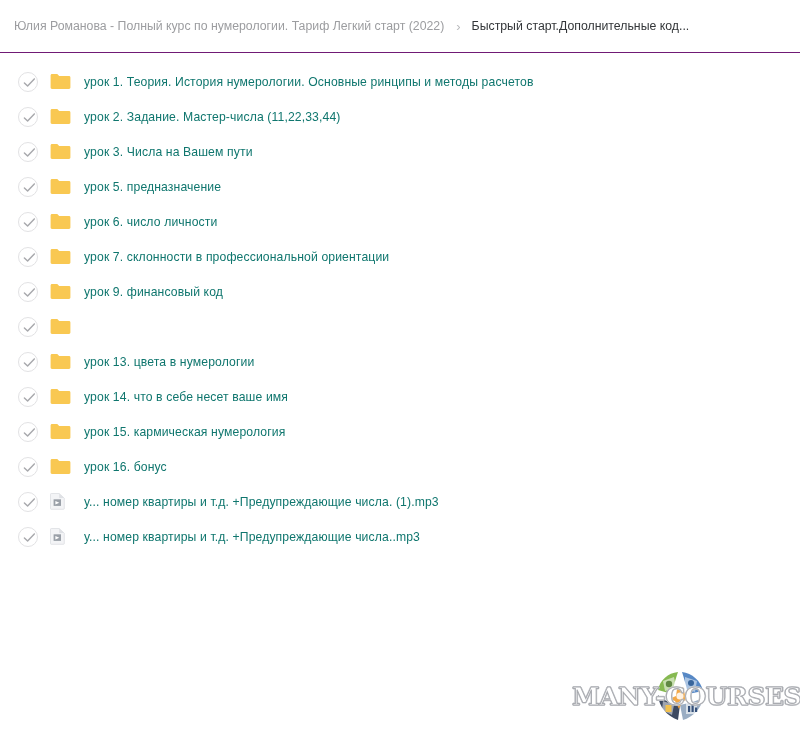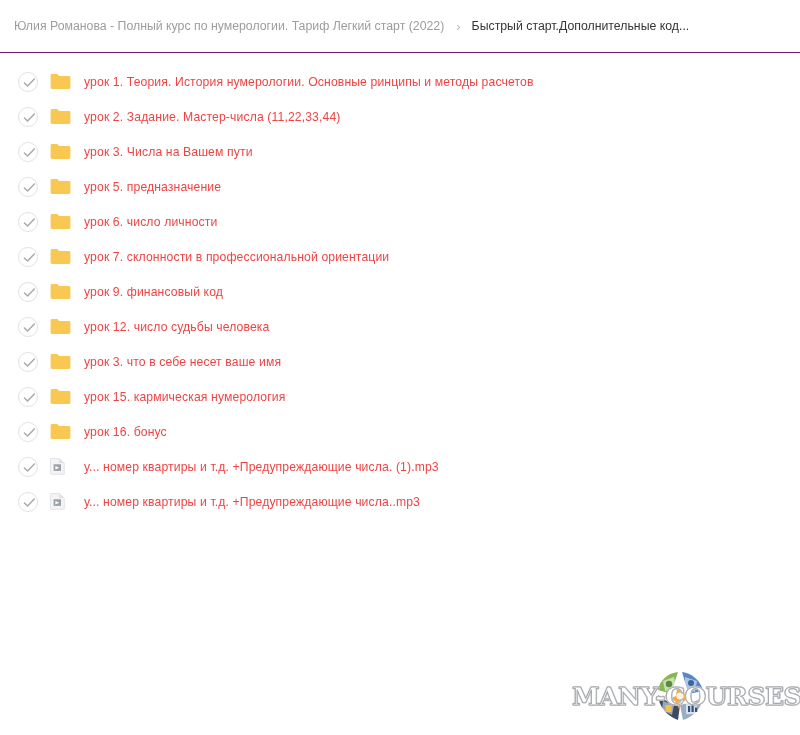--- a/index.html
+++ b/index.html
@@ -71,21 +71,21 @@
     display: flex;
     align-items: center;
     justify-content: flex-start;
   }
   .folder-ico { display: block; }
   .audio-ico  { display: block; }
 
   .row-label {
     margin-left: 12px;
     font-size: 12.2px;
-    color: #ef4444;
+    color: #0f766e;
     letter-spacing: 0.01em;
     white-space: nowrap;
   }
 
   
   .watermark {
     position: absolute;
     left: 572px;
     top: 668px;
     width: 216px;
@@ -219,34 +219,46 @@
       <div class="check">
         <svg width="13" height="12" viewBox="0 0 13 12">
           <path d="M1.4 5.9 L4.6 9 L11.3 1.9" fill="none" stroke="#a8a9ad" stroke-width="1.45" stroke-linecap="round" stroke-linejoin="round"></path>
         </svg>
       </div>
       <div class="icon-slot">
         <svg class="folder-ico" width="21" height="17" viewBox="0 0 21 17">
           <path d="M0.6 2.4 C0.6 1.5 1.2 0.9 2 0.9 L7.3 0.9 L9.2 3.1 L19 3.1 C19.8 3.1 20.4 3.7 20.4 4.5 L20.4 14.6 C20.4 15.4 19.8 16 19 16 L2 16 C1.2 16 0.6 15.4 0.6 14.6 Z" fill="#f9c852"></path>
         </svg>
       </div>
-      <span class="row-label">урок 12. число судьбы человека</span>
-    </div>
-    <div class="row">
-      <div class="check">
-        <svg width="13" height="12" viewBox="0 0 13 12">
-          <path d="M1.4 5.9 L4.6 9 L11.3 1.9" fill="none" stroke="#a8a9ad" stroke-width="1.45" stroke-linecap="round" stroke-linejoin="round"></path>
-        </svg>
-      </div>
-      <div class="icon-slot">
-        <svg class="folder-ico" width="21" height="17" viewBox="0 0 21 17">
-          <path d="M0.6 2.4 C0.6 1.5 1.2 0.9 2 0.9 L7.3 0.9 L9.2 3.1 L19 3.1 C19.8 3.1 20.4 3.7 20.4 4.5 L20.4 14.6 C20.4 15.4 19.8 16 19 16 L2 16 C1.2 16 0.6 15.4 0.6 14.6 Z" fill="#f9c852"></path>
-        </svg>
-      </div>
-      <span class="row-label">урок 3. что в себе несет ваше имя</span>
+    </div>
+    <div class="row">
+      <div class="check">
+        <svg width="13" height="12" viewBox="0 0 13 12">
+          <path d="M1.4 5.9 L4.6 9 L11.3 1.9" fill="none" stroke="#a8a9ad" stroke-width="1.45" stroke-linecap="round" stroke-linejoin="round"></path>
+        </svg>
+      </div>
+      <div class="icon-slot">
+        <svg class="folder-ico" width="21" height="17" viewBox="0 0 21 17">
+          <path d="M0.6 2.4 C0.6 1.5 1.2 0.9 2 0.9 L7.3 0.9 L9.2 3.1 L19 3.1 C19.8 3.1 20.4 3.7 20.4 4.5 L20.4 14.6 C20.4 15.4 19.8 16 19 16 L2 16 C1.2 16 0.6 15.4 0.6 14.6 Z" fill="#f9c852"></path>
+        </svg>
+      </div>
+      <span class="row-label">урок 13. цвета в нумерологии</span>
+    </div>
+    <div class="row">
+      <div class="check">
+        <svg width="13" height="12" viewBox="0 0 13 12">
+          <path d="M1.4 5.9 L4.6 9 L11.3 1.9" fill="none" stroke="#a8a9ad" stroke-width="1.45" stroke-linecap="round" stroke-linejoin="round"></path>
+        </svg>
+      </div>
+      <div class="icon-slot">
+        <svg class="folder-ico" width="21" height="17" viewBox="0 0 21 17">
+          <path d="M0.6 2.4 C0.6 1.5 1.2 0.9 2 0.9 L7.3 0.9 L9.2 3.1 L19 3.1 C19.8 3.1 20.4 3.7 20.4 4.5 L20.4 14.6 C20.4 15.4 19.8 16 19 16 L2 16 C1.2 16 0.6 15.4 0.6 14.6 Z" fill="#f9c852"></path>
+        </svg>
+      </div>
+      <span class="row-label">урок 14. что в себе несет ваше имя</span>
     </div>
     <div class="row">
       <div class="check">
         <svg width="13" height="12" viewBox="0 0 13 12">
           <path d="M1.4 5.9 L4.6 9 L11.3 1.9" fill="none" stroke="#a8a9ad" stroke-width="1.45" stroke-linecap="round" stroke-linejoin="round"></path>
         </svg>
       </div>
       <div class="icon-slot">
         <svg class="folder-ico" width="21" height="17" viewBox="0 0 21 17">
           <path d="M0.6 2.4 C0.6 1.5 1.2 0.9 2 0.9 L7.3 0.9 L9.2 3.1 L19 3.1 C19.8 3.1 20.4 3.7 20.4 4.5 L20.4 14.6 C20.4 15.4 19.8 16 19 16 L2 16 C1.2 16 0.6 15.4 0.6 14.6 Z" fill="#f9c852"></path>

